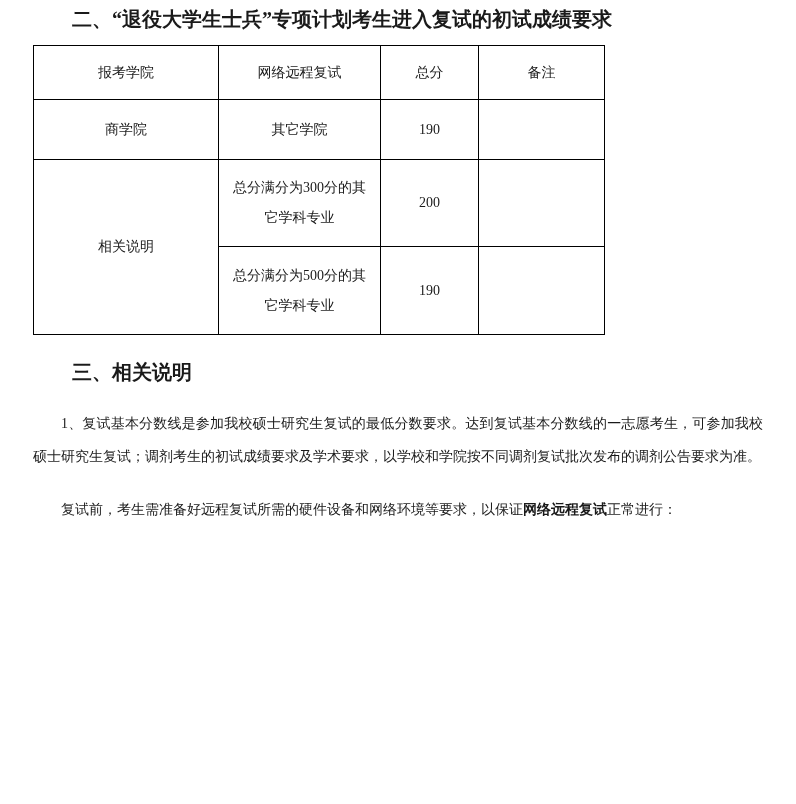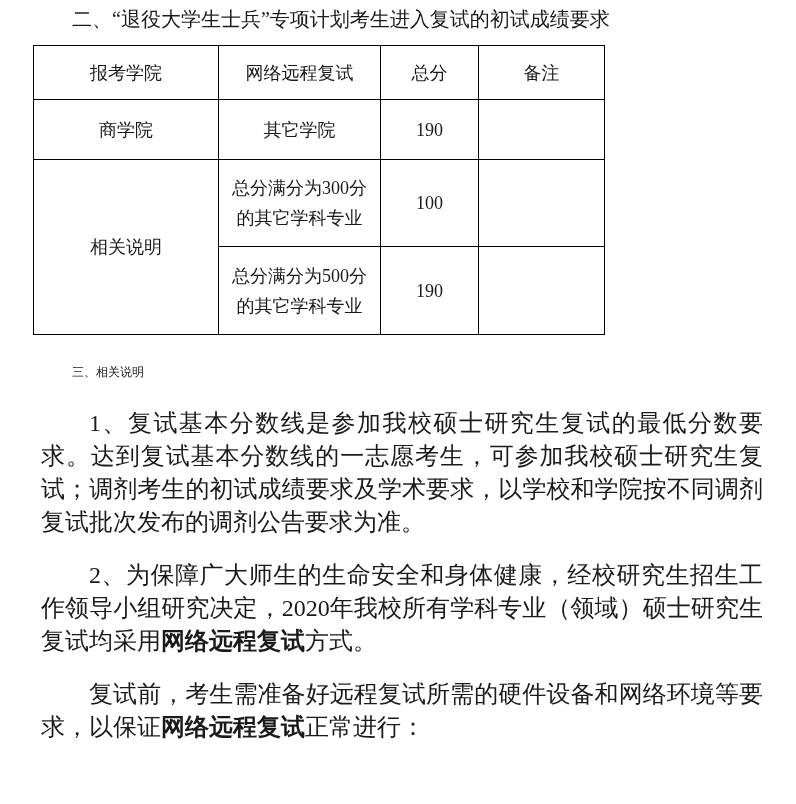--- a/index.html
+++ b/index.html
@@ -14,59 +14,59 @@
     font-family: "Liberation Serif", "DejaVu Serif", serif;
     color: #1a1a1a;
   }
   .doc {
     padding: 6px 33px 0 33px;
     box-sizing: border-box;
     width: 796px;
   }
   .sec-title {
     font-size: 20px;
-    font-weight: normal;
+    font-weight: bold;
     line-height: 26px;
     margin: 0 0 0 39px;
     white-space: nowrap;
   }
   table.score {
     border-collapse: collapse;
     table-layout: fixed;
     margin-top: 13px;
     width: 571px;
   }
   table.score th,
   table.score td {
     border: 1px solid #000;
     text-align: center;
     vertical-align: middle;
-    font-size: 18px;
+    font-size: 14px;
     font-weight: normal;
     padding: 2px 10px;
     box-sizing: border-box;
     line-height: 30px;
   }
   tr.h-row    { height: 54px; }
   tr.r1       { height: 60px; }
   tr.r2       { height: 87px; }
   tr.r3       { height: 88px; }
   .notes-heading {
-    font-size: 12px;
-    font-weight: normal;
+    font-size: 20px;
+    font-weight: bold;
     line-height: 26px;
     margin: 24px 0 0 39px;
     white-space: nowrap;
   }
   .para {
-    font-size: 24px;
+    font-size: 14px;
     line-height: 33px;
     text-align: justify;
     text-indent: 2em;
-    margin: 20px 0 0 8px;
+    margin: 20px 0 0 0;
   }
   .para:first-child { margin-top: 22px; }
   .para b { font-weight: bold; }
 </style>
 </head>
 <body>
 
 <div class="doc">
 
   <div class="sec-title">二、“退役大学生士兵”专项计划考生进入复试的初试成绩要求</div>
@@ -89,32 +89,31 @@
     <tbody>
       <tr class="r1">
         <td>商学院</td>
         <td>其它学院</td>
         <td>190</td>
         <td></td>
       </tr>
       <tr class="r2">
         <td rowspan="2">相关说明</td>
         <td>总分满分为300分的其它学科专业</td>
-        <td>100</td>
+        <td>200</td>
         <td></td>
       </tr>
       <tr class="r3">
         <td>总分满分为500分的其它学科专业</td>
         <td>190</td>
         <td></td>
       </tr>
     </tbody>
   </table>
 
   <div class="notes-heading">三、相关说明</div>
 
   <div>
       <p class="para">1、复试基本分数线是参加我校硕士研究生复试的最低分数要求。达到复试基本分数线的一志愿考生，可参加我校硕士研究生复试；调剂考生的初试成绩要求及学术要求，以学校和学院按不同调剂复试批次发布的调剂公告要求为准。</p>
-      <p class="para">2、为保障广大师生的生命安全和身体健康，经校研究生招生工作领导小组研究决定，2020年我校所有学科专业（领域）硕士研究生复试均采用<b>网络远程复试</b>方式。</p>
       <p class="para">复试前，考生需准备好远程复试所需的硬件设备和网络环境等要求，以保证<b>网络远程复试</b>正常进行：</p>
     </div>
 
 </div>
 
 </body></html>

